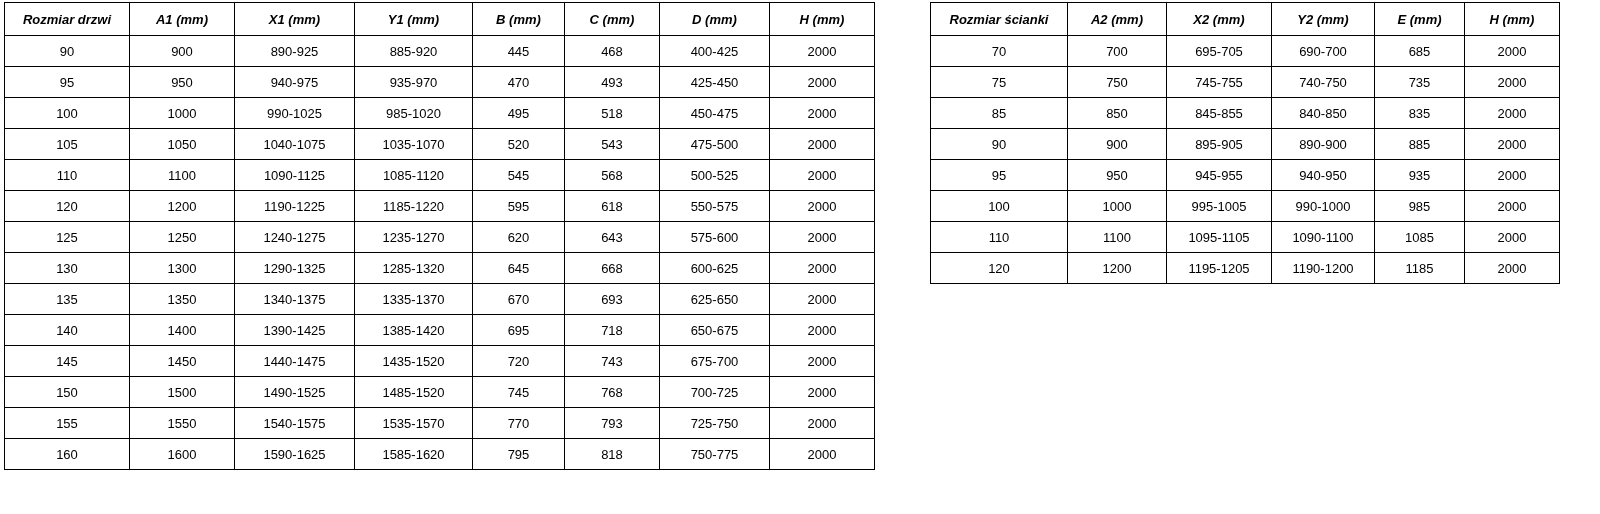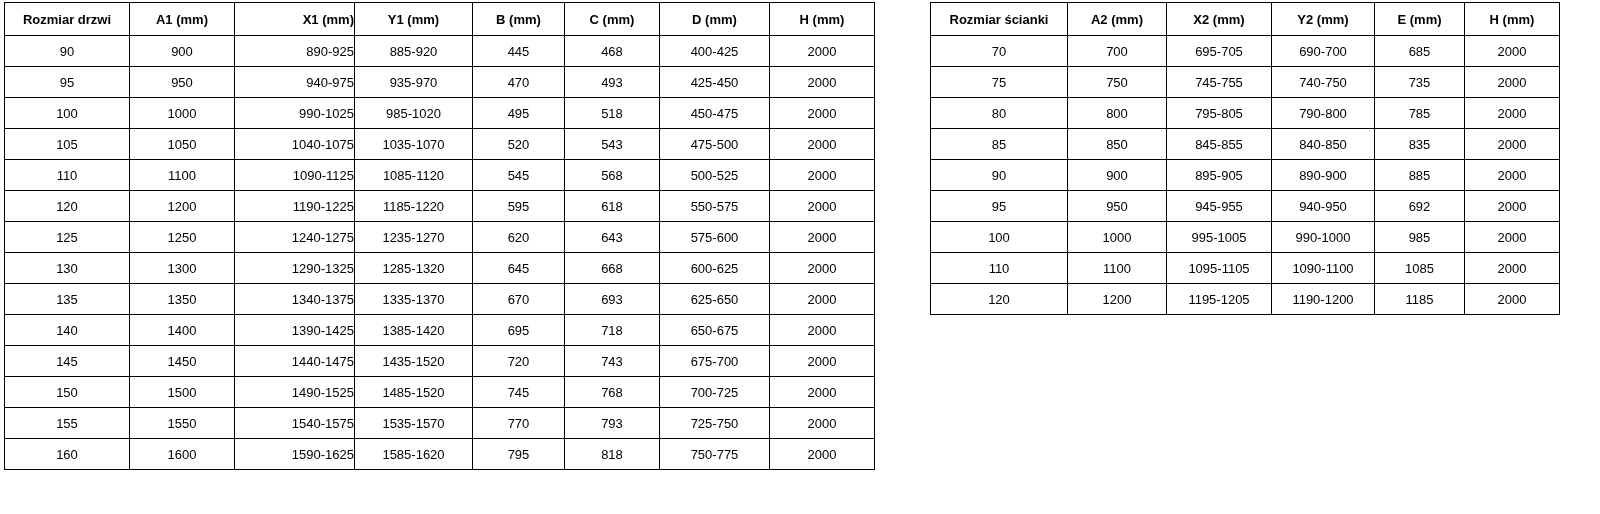--- a/index.html
+++ b/index.html
@@ -41,25 +41,26 @@
     vertical-align: middle;
     font-size: 13px;
     font-weight: normal;
     padding: 0;
     height: 31px;
     box-sizing: border-box;
   }
   table th {
     font-weight: bold;
     height: 33px;
+    font-style: italic;
   }
   
   #doors-table .c0 { width: 125px; }
   #doors-table .c1 { width: 105px; }
-  #doors-table .c2 { width: 120px; text-align: right; }
+  #doors-table .c2 { width: 120px; }
   #doors-table .c3 { width: 118px; margin-left: 12px; }
   #doors-table .c4 { width: 92px; }
   #doors-table .c5 { width: 95px; }
   #doors-table .c6 { width: 110px; }
   #doors-table .c7 { width: 105px; }
   
   #walls-table .c0 { width: 137px; }
   #walls-table .c1 { width: 99px; }
   #walls-table .c2 { width: 105px; }
   #walls-table .c3 { width: 103px; }
@@ -253,49 +254,41 @@
           </tr>
           <tr>
             <td class="c0">75</td>
             <td class="c1">750</td>
             <td class="c2">745-755</td>
             <td class="c3">740-750</td>
             <td class="c4">735</td>
             <td class="c5">2000</td>
           </tr>
           <tr>
-            <td class="c0">80</td>
-            <td class="c1">800</td>
-            <td class="c2">795-805</td>
-            <td class="c3">790-800</td>
-            <td class="c4">785</td>
-            <td class="c5">2000</td>
-          </tr>
-          <tr>
             <td class="c0">85</td>
             <td class="c1">850</td>
             <td class="c2">845-855</td>
             <td class="c3">840-850</td>
             <td class="c4">835</td>
             <td class="c5">2000</td>
           </tr>
           <tr>
             <td class="c0">90</td>
             <td class="c1">900</td>
             <td class="c2">895-905</td>
             <td class="c3">890-900</td>
             <td class="c4">885</td>
             <td class="c5">2000</td>
           </tr>
           <tr>
             <td class="c0">95</td>
             <td class="c1">950</td>
             <td class="c2">945-955</td>
             <td class="c3">940-950</td>
-            <td class="c4">692</td>
+            <td class="c4">935</td>
             <td class="c5">2000</td>
           </tr>
           <tr>
             <td class="c0">100</td>
             <td class="c1">1000</td>
             <td class="c2">995-1005</td>
             <td class="c3">990-1000</td>
             <td class="c4">985</td>
             <td class="c5">2000</td>
           </tr>

